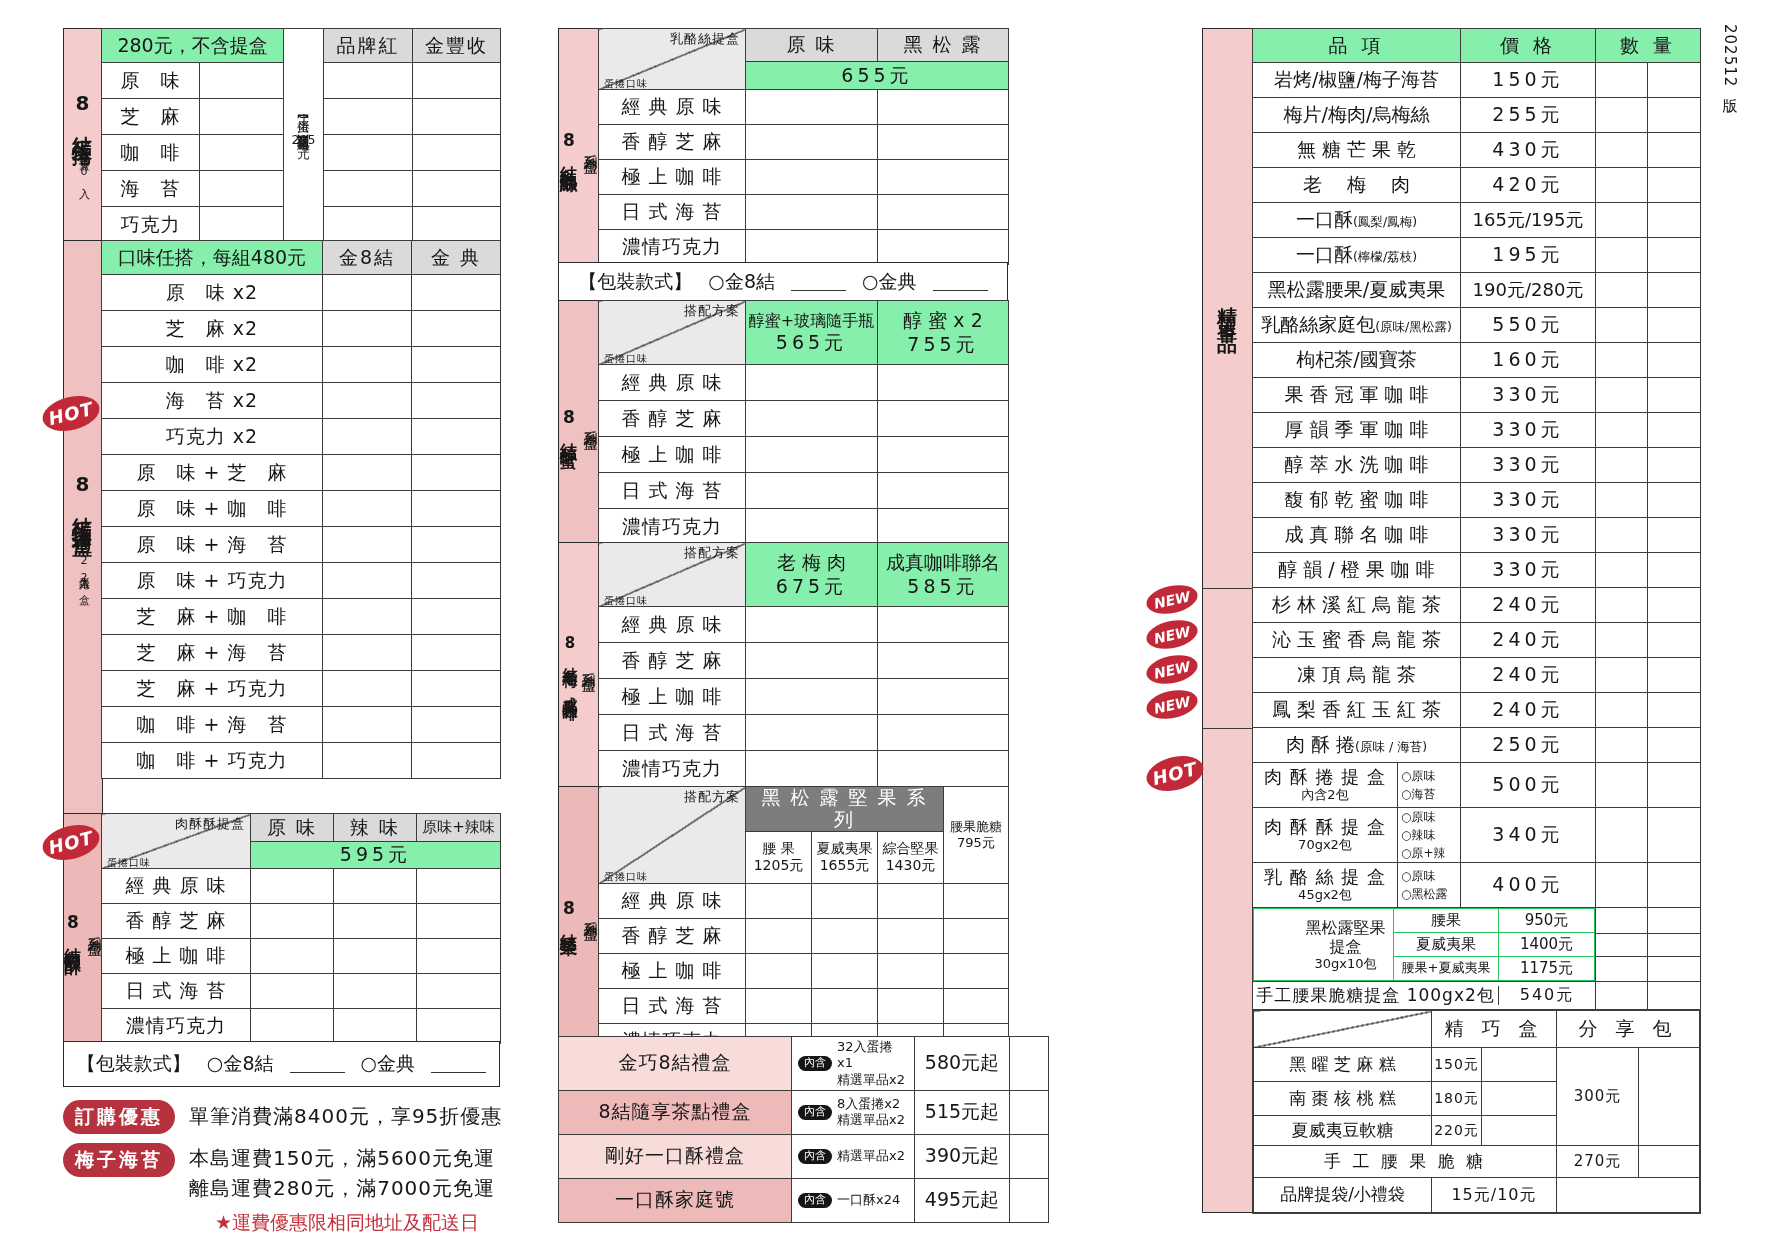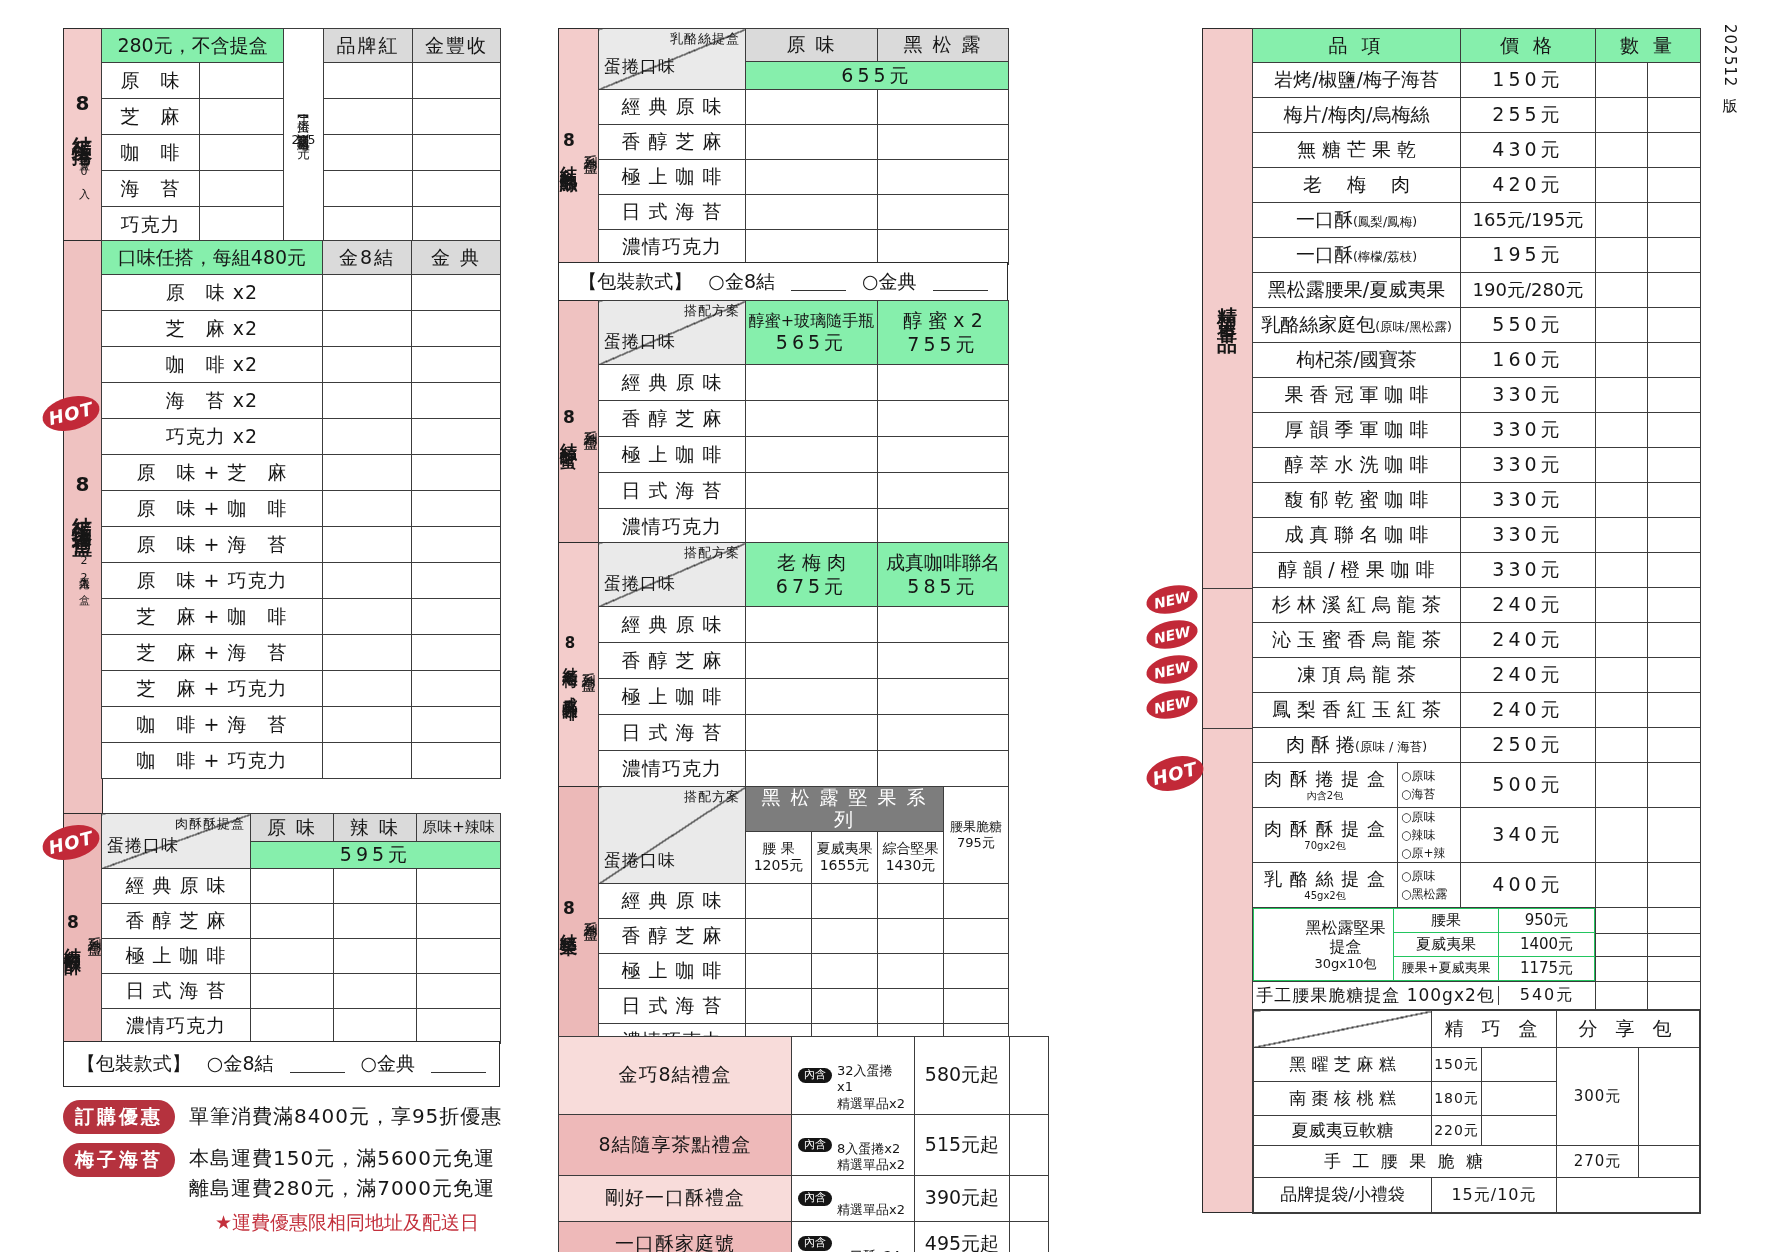--- a/index.html
+++ b/index.html
@@ -28,21 +28,21 @@
 .hg2{background:#dadada;font-size:18px;letter-spacing:2px;}
 .band{background:#7d7d7d;color:#fff;font-size:14px;letter-spacing:2px;}
 .fl{letter-spacing:1px;}
 .sp{letter-spacing:4px;}
 .note{font-size:0.66em;letter-spacing:0;}
 .two{font-size:16px;}
 .two div{line-height:1.25;}
 .diag{background:#eaeaea;position:relative;
  background-image:linear-gradient(to bottom right,transparent calc(50% - 0.7px),#3c3c3c calc(50% - 0.7px),#3c3c3c calc(50% + 0.7px),transparent calc(50% + 0.7px));}
 .diag .dt{position:absolute;top:3px;right:5px;font-size:13px;letter-spacing:1px;}
-.diag .db{position:absolute;bottom:12px;left:5px;font-size:17px;letter-spacing:1px;}
+.diag .db{position:absolute;bottom:0;left:5px;font-size:10px;letter-spacing:1px;}
 .diag.white{background-color:#fff;}
 
 .combo{padding:2px 0;}
 .combo .in{display:flex;flex-direction:column;align-items:center;justify-content:center;gap:4px;height:100%;}
 .combo .cv{writing-mode:vertical-rl;text-orientation:upright;font-size:12.5px;line-height:1.1;}
 .combo .ch{font-size:12.5px;}
 
 .hot{position:absolute;width:58px;height:33px;background:#c22938;color:#fff;font-weight:bold;font-style:italic;
  display:flex;align-items:center;justify-content:center;border-radius:50%;transform:rotate(-14deg);font-size:18px;z-index:9;letter-spacing:1px;}
 .newb{position:absolute;width:52px;height:27px;background:#c22938;color:#fff;font-weight:bold;font-style:italic;
@@ -56,29 +56,29 @@
 .promo{font-size:20px;}
 .prow{display:flex;align-items:flex-start;gap:14px;margin-bottom:9px;}
 .ptext{padding-top:3px;letter-spacing:1px;}
 .ptext2 div{letter-spacing:1px;line-height:1.5;}
 .pnote{color:#c3303c;margin-left:152px;font-size:19px;margin-top:-2px;}
 
 .bn{font-size:20px;letter-spacing:1px;}
 .boxes tr:nth-of-type(odd) td.bn{background:#f8dcda;}
 .boxes tr:nth-of-type(even) td.bn{background:#eeb9b9;}
 .bc{display:flex;align-items:center;justify-content:flex-start;gap:5px;padding:2px 4px;}
-.bct{font-size:13px;white-space:pre-line;text-align:left;line-height:1.25;margin-top:24px;}
+.bct{font-size:13px;white-space:pre-line;text-align:left;line-height:1.25;}
 .bp{font-size:21px;}
 
 .rn{font-size:18px;}
 .rp{font-size:19px;}
 .ob{display:flex;height:100%;align-items:stretch;}
 .obl{width:144px;display:flex;flex-direction:column;justify-content:center;align-items:center;min-height:44px;}
 .obl .l1{font-size:18px;letter-spacing:1px;}
-.obl .l2{font-size:10px;}
+.obl .l2{font-size:13px;}
 .obr{flex:1;border-left:1px solid #3c3c3c;display:flex;align-items:center;justify-content:flex-start;
  padding-left:3px;font-size:12px;white-space:pre-line;text-align:left;line-height:1.5;}
 .ntd{padding:0 !important;}
 .nt{width:100%;height:100%;border-collapse:collapse;table-layout:fixed;}
 .nt td{border:1px solid #22c55e;font-size:15px;padding:0 1px;text-align:center;vertical-align:middle;overflow:hidden;}
 .nt tr{height:24px;}
 .nt .lab div{line-height:1.2;padding-left:44px;}
 .nt .lab .a{font-size:16px;}
 .nt .lab .b{font-size:13px;}
 .stk{padding:0 !important;}

